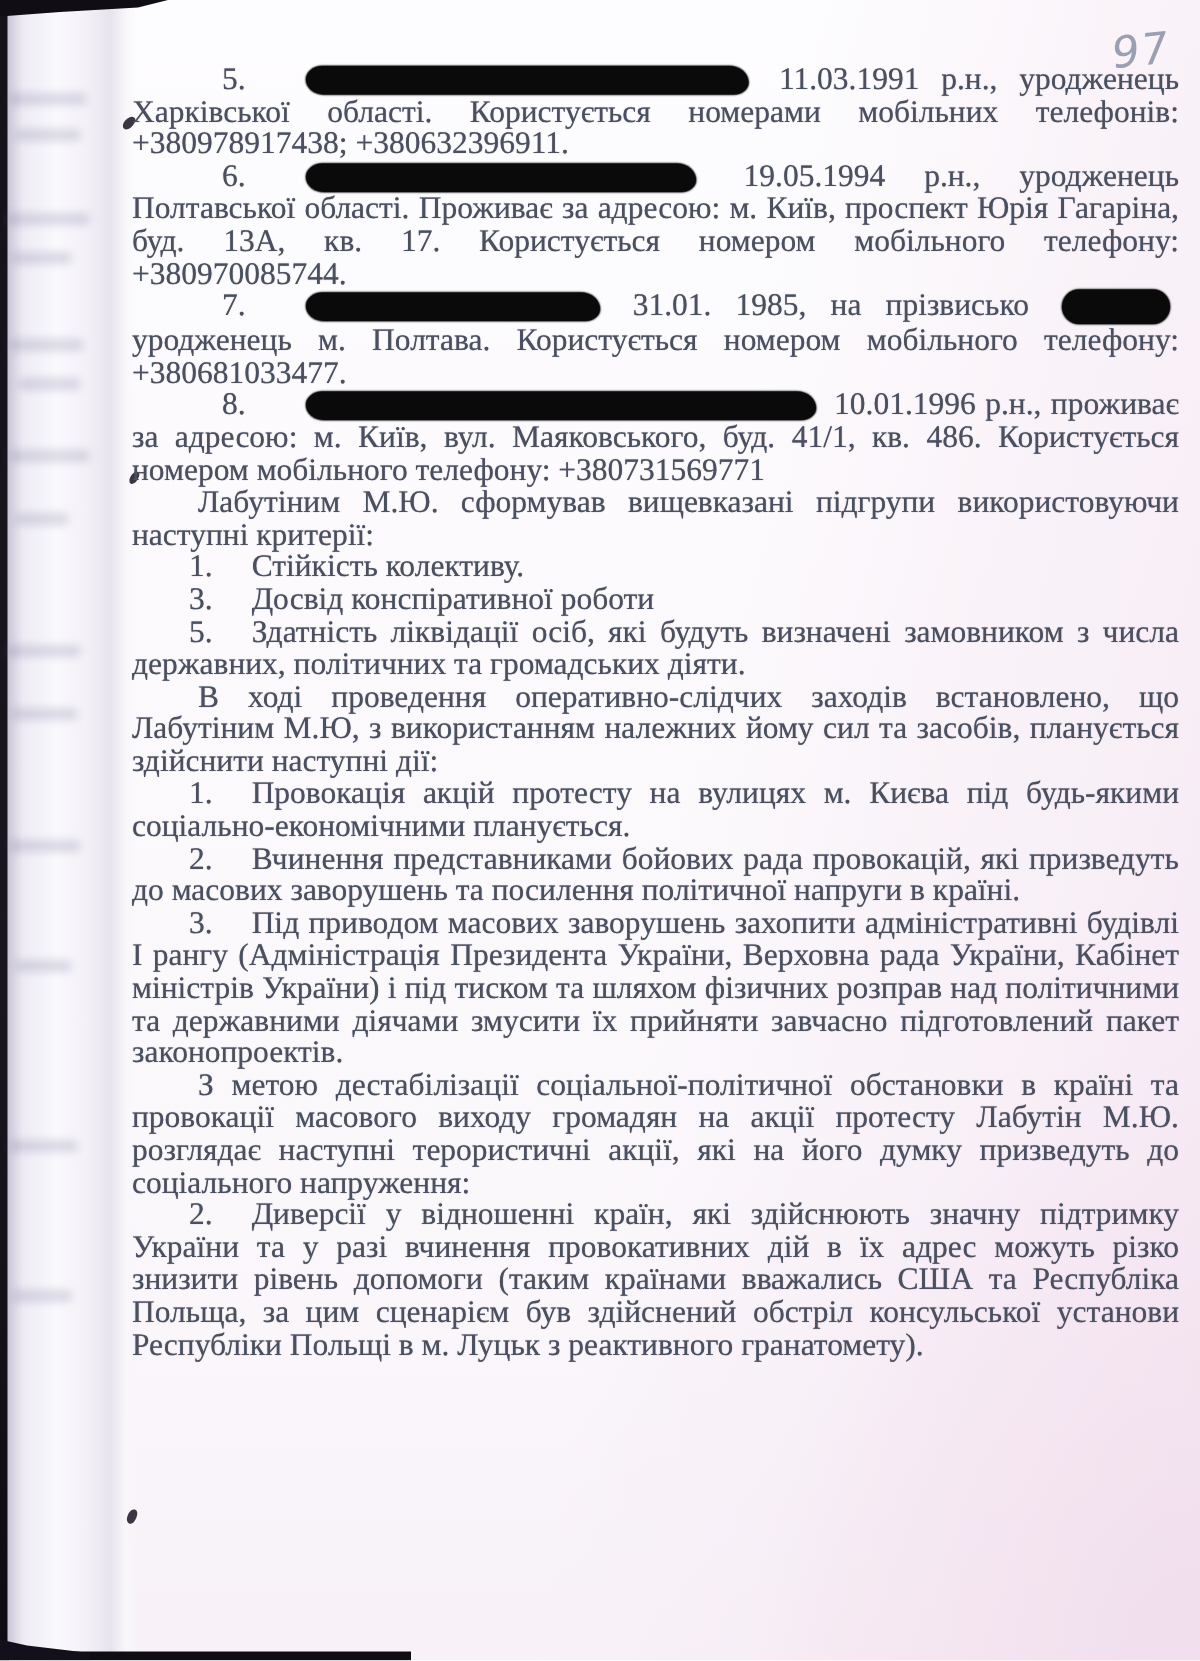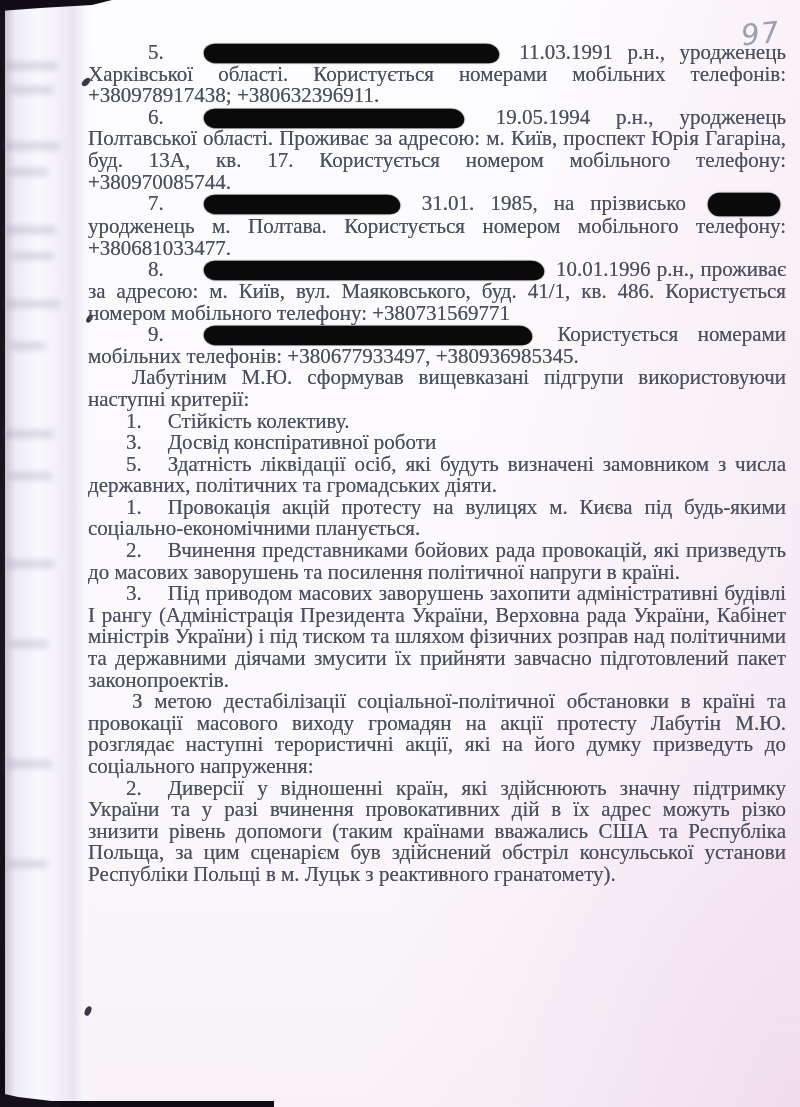--- a/index.html
+++ b/index.html
@@ -82,28 +82,28 @@
   <div class="docbody">
 
     <p class="person"><span>5.</span><span class="sp"></span><span class="bar" style="width:295px;"></span> <span>11.03.1991 р.н., уродженець Харківської області. Користується номерами мобільних телефонів: +380978917438; +380632396911.</span></p>
 
     <p class="person"><span>6.</span><span class="sp"></span><span class="bar" style="width:260px;"></span> <span>19.05.1994 р.н., уродженець Полтавської області. Проживає за адресою: м. Київ, проспект Юрія Гагаріна, буд. 13А, кв. 17. Користується номером мобільного телефону: +380970085744.</span></p>
 
     <p class="person"><span>7.</span><span class="sp"></span><span class="bar" style="width:196px;"></span> <span>31.01. 1985, на прізвисько</span> <span class="bar tall" style="width:72px;"></span> <span>уродженець м. Полтава. Користується номером мобільного телефону: +380681033477.</span></p>
 
     <p class="person"><span>8.</span><span class="sp"></span><span class="bar" style="width:340px;"></span> <span>10.01.1996 р.н., проживає за адресою: м. Київ, вул. Маяковського, буд. 41/1, кв. 486. Користується номером мобільного телефону: +380731569771</span></p>
 
-    <p class="person"><span>9.</span><span class="sp"></span><span class="bar" style="width:328px;"></span> <span>Користується номерами мобільних телефонів: +380677933497, +380936985345.</span></p>
 
     <p class="ind">Лабутіним М.Ю. сформував вищевказані підгрупи використовуючи наступні критерії:</p>
 
     <p class="ind-list"><span>1.</span><span class="sp2"></span><span>Стійкість колективу.</span></p>
     <p class="ind-list"><span>3.</span><span class="sp2"></span><span>Досвід конспіративної роботи</span></p>
     <p class="ind-list"><span>5.</span><span class="sp2"></span><span>Здатність ліквідації осіб, які будуть визначені замовником з числа державних, політичних та громадських діяти.</span></p>
 
+    <p class="ind">В ході проведення оперативно-слідчих заходів встановлено, що Лабутіним М.Ю, з використанням належних йому сил та засобів, планується здійснити наступні дії:</p>
 
     <p class="ind-list"><span>1.</span><span class="sp2"></span><span>Провокація акцій протесту на вулицях м. Києва під будь-якими соціально-економічними планується.</span></p>
     <p class="ind-list"><span>2.</span><span class="sp2"></span><span>Вчинення представниками бойових рада провокацій, які призведуть до масових заворушень та посилення політичної напруги в країні.</span></p>
     <p class="ind-list"><span>3.</span><span class="sp2"></span><span>Під приводом масових заворушень захопити адміністративні будівлі І рангу (Адміністрація Президента України, Верховна рада України, Кабінет міністрів України) і під тиском та шляхом фізичних розправ над політичними та державними діячами змусити їх прийняти завчасно підготовлений пакет законопроектів.</span></p>
 
     <p class="ind">З метою дестабілізації соціальної-політичної обстановки в країні та провокації масового виходу громадян на акції протесту Лабутін М.Ю. розглядає наступні терористичні акції, які на його думку призведуть до соціального напруження:</p>
 
     <p class="ind-list"><span>2.</span><span class="sp2"></span><span>Диверсії у відношенні країн, які здійснюють значну підтримку України та у разі вчинення провокативних дій в їх адрес можуть різко знизити рівень допомоги (таким країнами вважались США та Республіка Польща, за цим сценарієм був здійснений обстріл консульської установи Республіки Польщі в м. Луцьк з реактивного гранатомету).</span></p>
 
 

